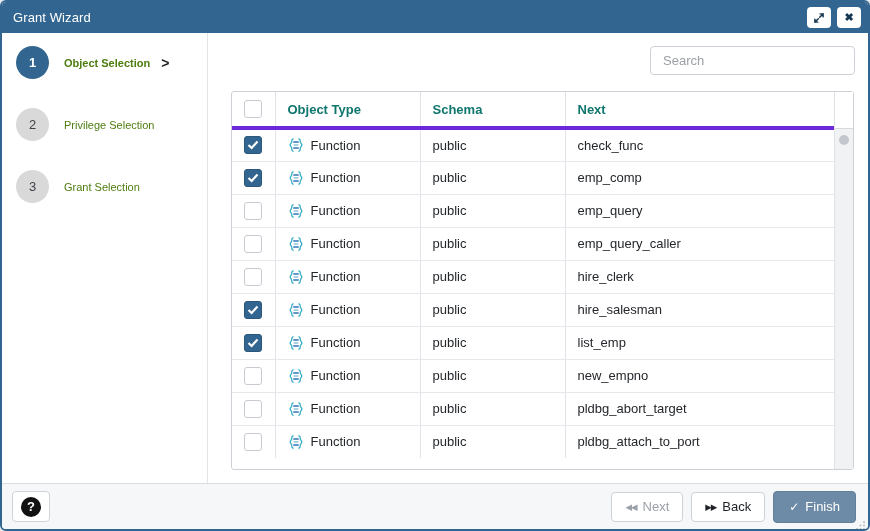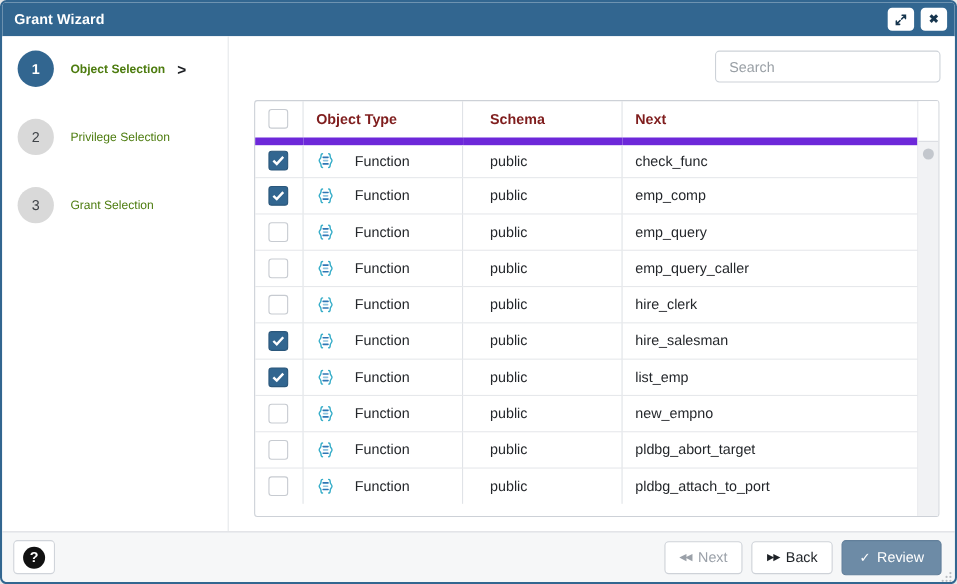--- a/index.html
+++ b/index.html
@@ -10,21 +10,21 @@
     position:relative; width:870px; height:531px; margin:0 auto;
     background:#fff; border:2px solid #326690; border-radius:6px;
     overflow:hidden; display:flex; flex-direction:column;
   }
 
   
   .titlebar {
     height:31px; background:#326690; display:flex; align-items:center;
     padding:0 7px 0 11px; flex:0 0 auto;
   }
-  .title { color:#fff; font-weight:bold; font-size:13px; flex:1; letter-spacing:.1px; }
+  .title { color:#fff; font-weight:normal; font-size:13px; flex:1; letter-spacing:.1px; }
   .win-btn {
     width:24px; height:21px; background:#fff; border:none; border-radius:4px;
     display:flex; align-items:center; justify-content:center;
     margin-left:6px; cursor:pointer; color:#17364f; font-weight:bold; font-size:11px;
   }
   .win-btn svg { display:block; }
 
   
   .main { flex:1 1 auto; display:flex; min-height:0; }
 
@@ -51,37 +51,37 @@
   .search-input::placeholder { color:#9aa0a6; }
 
   
   .table-wrap {
     position:absolute; left:23px; top:58px; width:623px; height:379px;
     border:1px solid #cdd1d7; border-radius:3px; background:#fff;
   }
   .grid { position:absolute; left:0; top:0; right:19px; bottom:0; }
   table { width:100%; border-collapse:collapse; table-layout:fixed; }
   th, td { border-bottom:1px solid #e6e8eb; font-size:13px; color:#24272b; text-align:left; }
-  th { height:36px; font-weight:bold; color:#7f1d1d; border-bottom:7px solid #6d28d9; }
+  th { height:36px; font-weight:bold; color:#0f766e; border-bottom:4px solid #6d28d9; }
   td { height:33px; }
   .c-check { width:43px; border-right:1px solid #e0e3e7; text-align:center; vertical-align:middle; }
   .c-type  { width:145px; border-right:1px solid #e0e3e7; padding-left:12px; }
-  .c-schema{ width:145px; border-right:1px solid #e0e3e7; padding-left:25px; }
+  .c-schema{ width:145px; border-right:1px solid #e0e3e7; padding-left:12px; }
   .c-name  { padding-left:12px; }
   tr:last-child td { border-bottom:none; }
 
   .checkbox {
     display:inline-flex; width:18px; height:18px; border:1px solid #c7cbd1; border-radius:3px;
     background:#fff; align-items:center; justify-content:center; vertical-align:middle; cursor:pointer;
   }
   .checkbox svg { display:none; }
   .checkbox.checked { background:#326690; border-color:#2b577b; }
   .checkbox.checked svg { display:block; }
 
-  .type-cell { display:flex; align-items:center; gap:19px; }
+  .type-cell { display:flex; align-items:center; gap:7px; }
   .func-icon { display:inline-flex; width:16px; height:16px; }
 
   
   .scrollbar { position:absolute; top:0; right:0; bottom:0; width:19px; border-left:1px solid #dfe2e6; }
   .scroll-cap { height:37px; background:#fff; border-bottom:1px solid #d6d9de; }
   .scroll-track { position:absolute; top:37px; bottom:0; left:0; right:0; background:#f1f2f4; }
   .scroll-thumb { position:absolute; top:6px; left:4px; width:10px; height:10px; border-radius:50%; background:#c3c7cd; cursor:pointer; }
 
   
   .footer {
@@ -427,21 +427,21 @@
     <button class="btn disabled">
       <span class="btn-icon">◀◀</span>
       <span>Next</span>
     </button>
     <button class="btn">
       <span class="btn-icon">▶▶</span>
       <span>Back</span>
     </button>
     <button class="btn btn-finish">
       <span class="btn-icon">✓</span>
-      <span>Review</span>
+      <span>Finish</span>
     </button>
     <span class="resize-grip">
       <svg width="11" height="11" viewBox="0 0 11 11">
         <circle cx="9" cy="2" r="1" fill="#b9bcc1"></circle>
         <circle cx="5.5" cy="5.5" r="1" fill="#b9bcc1"></circle>
         <circle cx="9" cy="5.5" r="1" fill="#b9bcc1"></circle>
         <circle cx="2" cy="9" r="1" fill="#b9bcc1"></circle>
         <circle cx="5.5" cy="9" r="1" fill="#b9bcc1"></circle>
         <circle cx="9" cy="9" r="1" fill="#b9bcc1"></circle>
       </svg>

